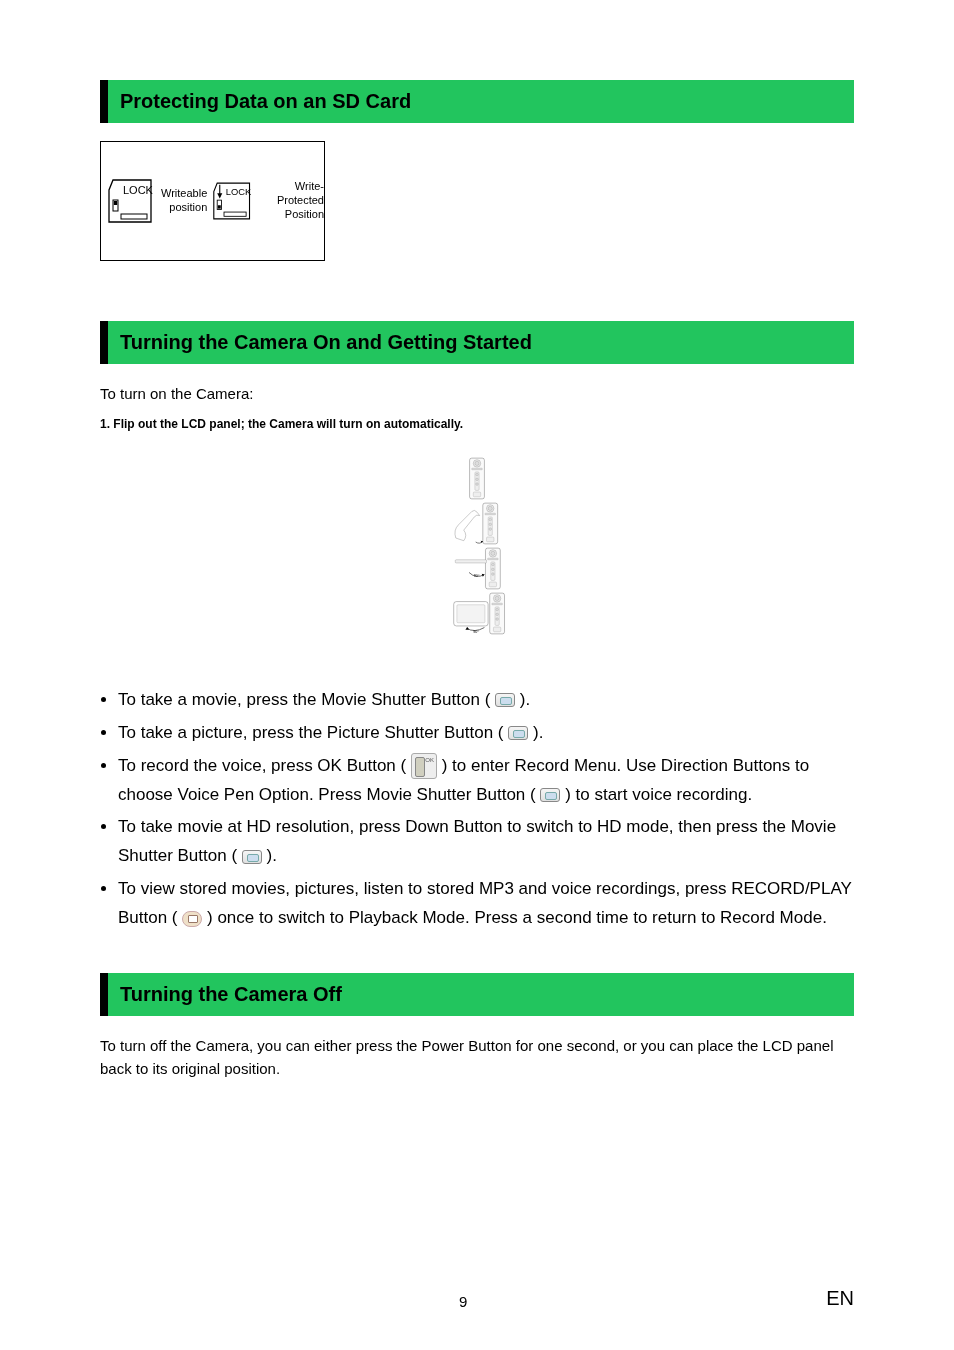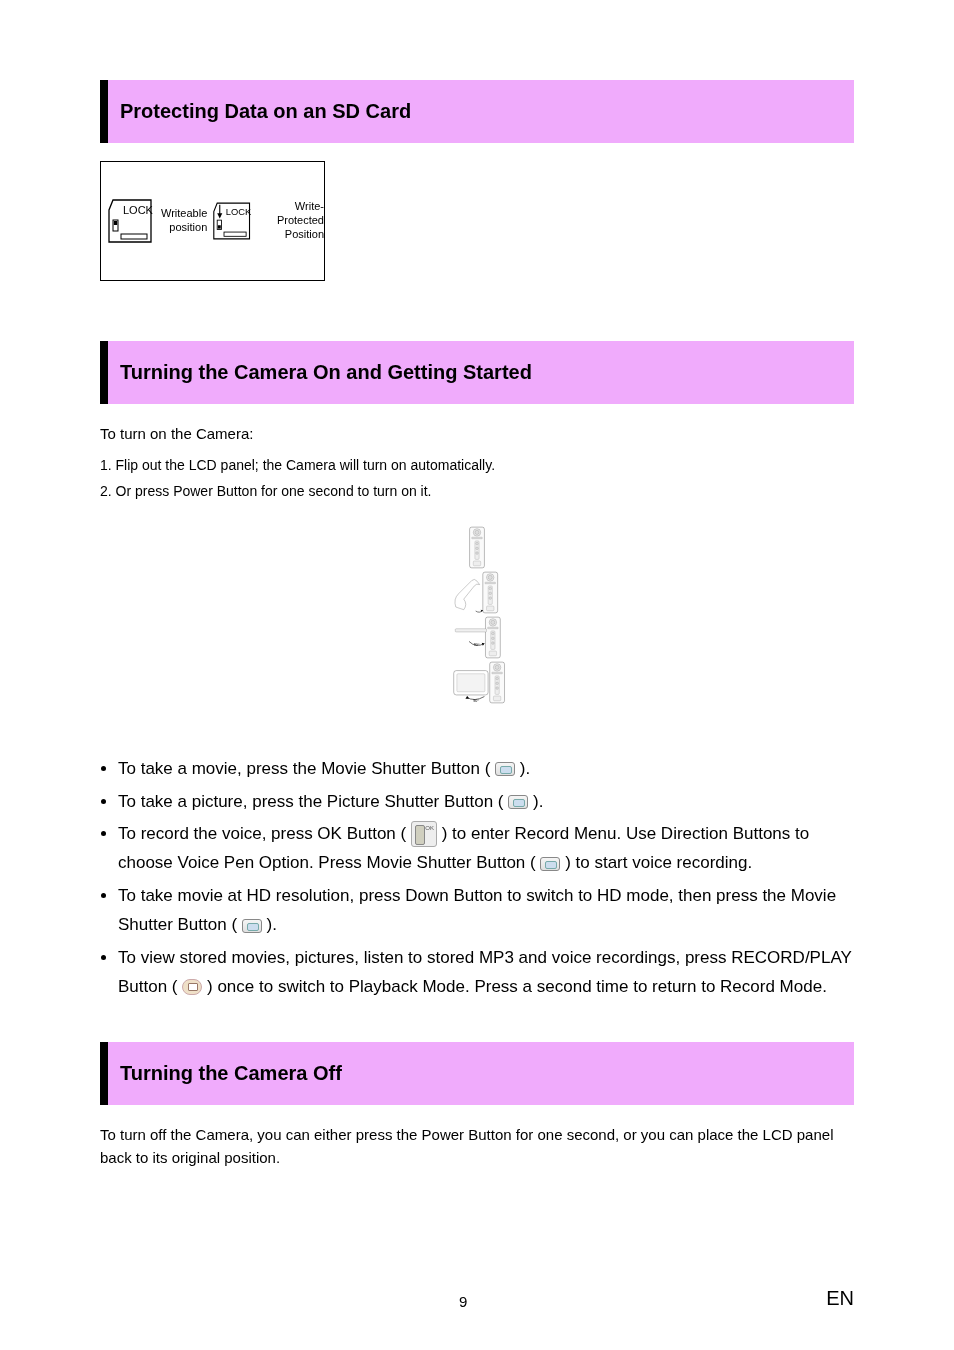--- a/index.html
+++ b/index.html
@@ -6,23 +6,23 @@
   body {
     font-family: Arial, Helvetica, sans-serif;
     background: #fff;
     width: 954px;
     height: 1350px;
     position: relative;
     padding: 80px 100px 40px 100px;
     color: #000;
   }
   .section-heading {
-    background: #f0abfc;
+    background: #22c55e;
     border-left: 8px solid #000;
-    padding: 20px 12px;
+    padding: 10px 12px;
     font-size: 20px;
     font-weight: bold;
     margin-bottom: 18px;
   }
   .body-text {
     font-size: 15px;
     line-height: 1.55;
   }
   .section1-row {
     display: flex;
@@ -50,21 +50,21 @@
     height: 50px;
     position: relative;
   }
   .sd-card svg { width: 100%; height: 100%; }
   .sd-caption {
     font-size: 11px;
     text-align: right;
     line-height: 1.25;
   }
   .ol { margin: 10px 0 18px 0; }
-  .ol-item { font-size: 14px; line-height: 1.55; margin-bottom: 4px; }
+  .ol-item { font-size: 12px; line-height: 1.55; margin-bottom: 4px; font-weight: bold; }
   .camera-row {
     display: flex;
     justify-content: space-between;
     align-items: center;
     margin: 22px 0 50px 0;
     height: 180px;
     flex-direction: column;
   }
   .camera-row svg { display: block; }
   .ul { margin: 0 0 40px 0; padding-left: 18px; }
@@ -155,21 +155,20 @@
     </div>
   </div>
 </div>
 
 <div class="section-heading">Turning the Camera On and Getting Started</div>
 
 <p class="body-text">To turn on the Camera:</p>
 
 <div class="ol">
   <div class="ol-item">1. Flip out the LCD panel; the Camera will turn on automatically.</div>
-  <div class="ol-item">2. Or press Power Button for one second to turn on it.</div>
 </div>
 
 <div class="camera-row">
 
   <svg width="100" height="170" viewBox="0 0 100 170">
     <rect x="22" y="8" width="56" height="154" rx="8" fill="#fafafa" stroke="#555" stroke-width="1.5"></rect>
     <circle cx="50" cy="28" r="14" fill="#eee" stroke="#555"></circle>
       <circle cx="50" cy="28" r="8" fill="#ddd" stroke="#777"></circle>
     <rect x="30" y="46" width="40" height="6" rx="2" fill="#ddd" stroke="#888"></rect>
     <rect x="42" y="60" width="16" height="70" rx="4" fill="#eee" stroke="#888"></rect>

